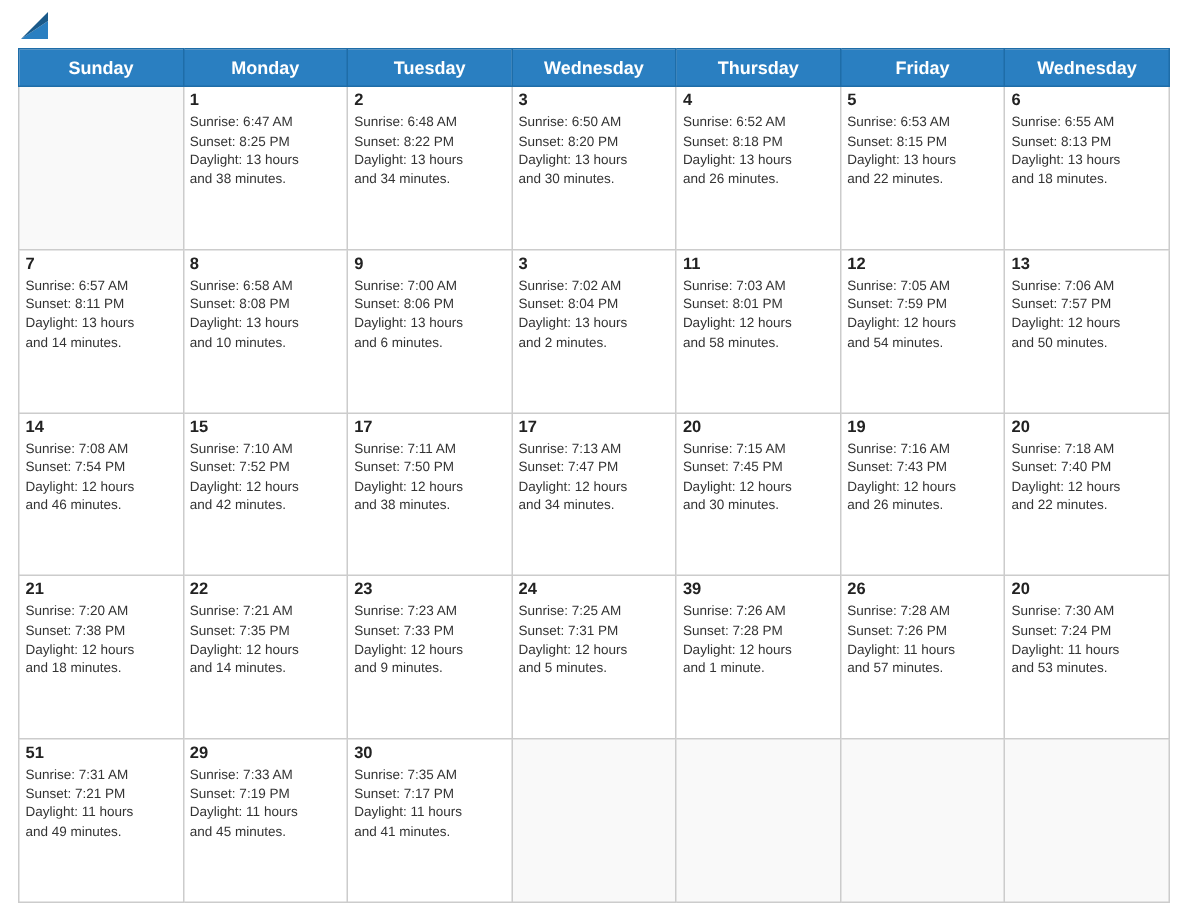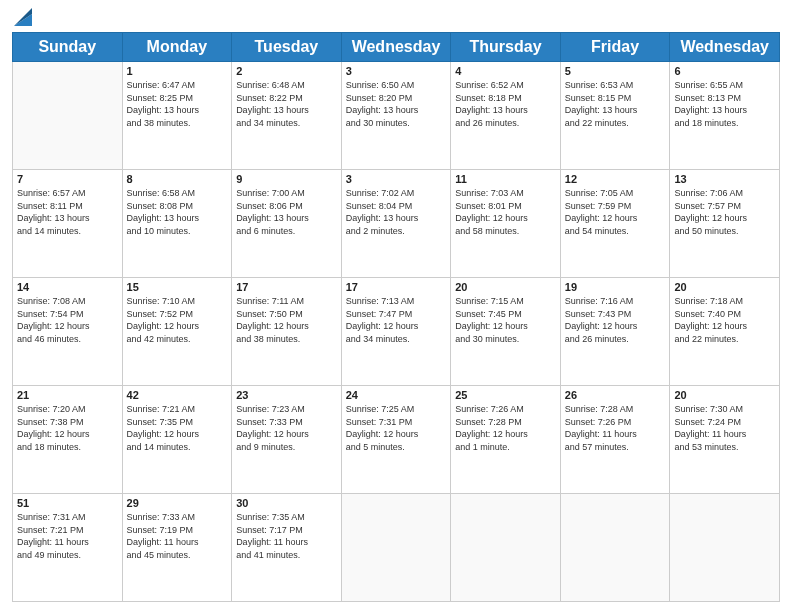--- a/index.html
+++ b/index.html
@@ -66,21 +66,21 @@
       flex: 1;
       border: 1px solid #ccc;
       border-collapse: collapse;
       width: 100%;
       table-layout: fixed;
     }
     .calendar th {
       background: #2a7fc1;
       color: #fff;
       text-align: center;
-      font-size: 16px;
+      font-size: 12px;
       font-weight: 600;
       padding: 5px 2px;
       border: 1px solid #1e6da8;
     }
     .calendar td {
       vertical-align: top;
       border: 1px solid #ccc;
       padding: 3px 4px;
       font-size: 9.5px;
       color: #333;
@@ -222,33 +222,33 @@
             <span class="day-num">20</span>
             <div class="cell-text">Sunrise: 7:18 AM<br>Sunset: 7:40 PM<br>Daylight: 12 hours<br>and 22 minutes.</div>
           </td>
         </tr>
         <tr>
           <td>
             <span class="day-num">21</span>
             <div class="cell-text">Sunrise: 7:20 AM<br>Sunset: 7:38 PM<br>Daylight: 12 hours<br>and 18 minutes.</div>
           </td>
           <td>
-            <span class="day-num">42</span>
+            <span class="day-num">22</span>
             <div class="cell-text">Sunrise: 7:21 AM<br>Sunset: 7:35 PM<br>Daylight: 12 hours<br>and 14 minutes.</div>
           </td>
           <td>
             <span class="day-num">23</span>
             <div class="cell-text">Sunrise: 7:23 AM<br>Sunset: 7:33 PM<br>Daylight: 12 hours<br>and 9 minutes.</div>
           </td>
           <td>
             <span class="day-num">24</span>
             <div class="cell-text">Sunrise: 7:25 AM<br>Sunset: 7:31 PM<br>Daylight: 12 hours<br>and 5 minutes.</div>
           </td>
           <td>
-            <span class="day-num">25</span>
+            <span class="day-num">39</span>
             <div class="cell-text">Sunrise: 7:26 AM<br>Sunset: 7:28 PM<br>Daylight: 12 hours<br>and 1 minute.</div>
           </td>
           <td>
             <span class="day-num">26</span>
             <div class="cell-text">Sunrise: 7:28 AM<br>Sunset: 7:26 PM<br>Daylight: 11 hours<br>and 57 minutes.</div>
           </td>
           <td>
             <span class="day-num">20</span>
             <div class="cell-text">Sunrise: 7:30 AM<br>Sunset: 7:24 PM<br>Daylight: 11 hours<br>and 53 minutes.</div>
           </td>

